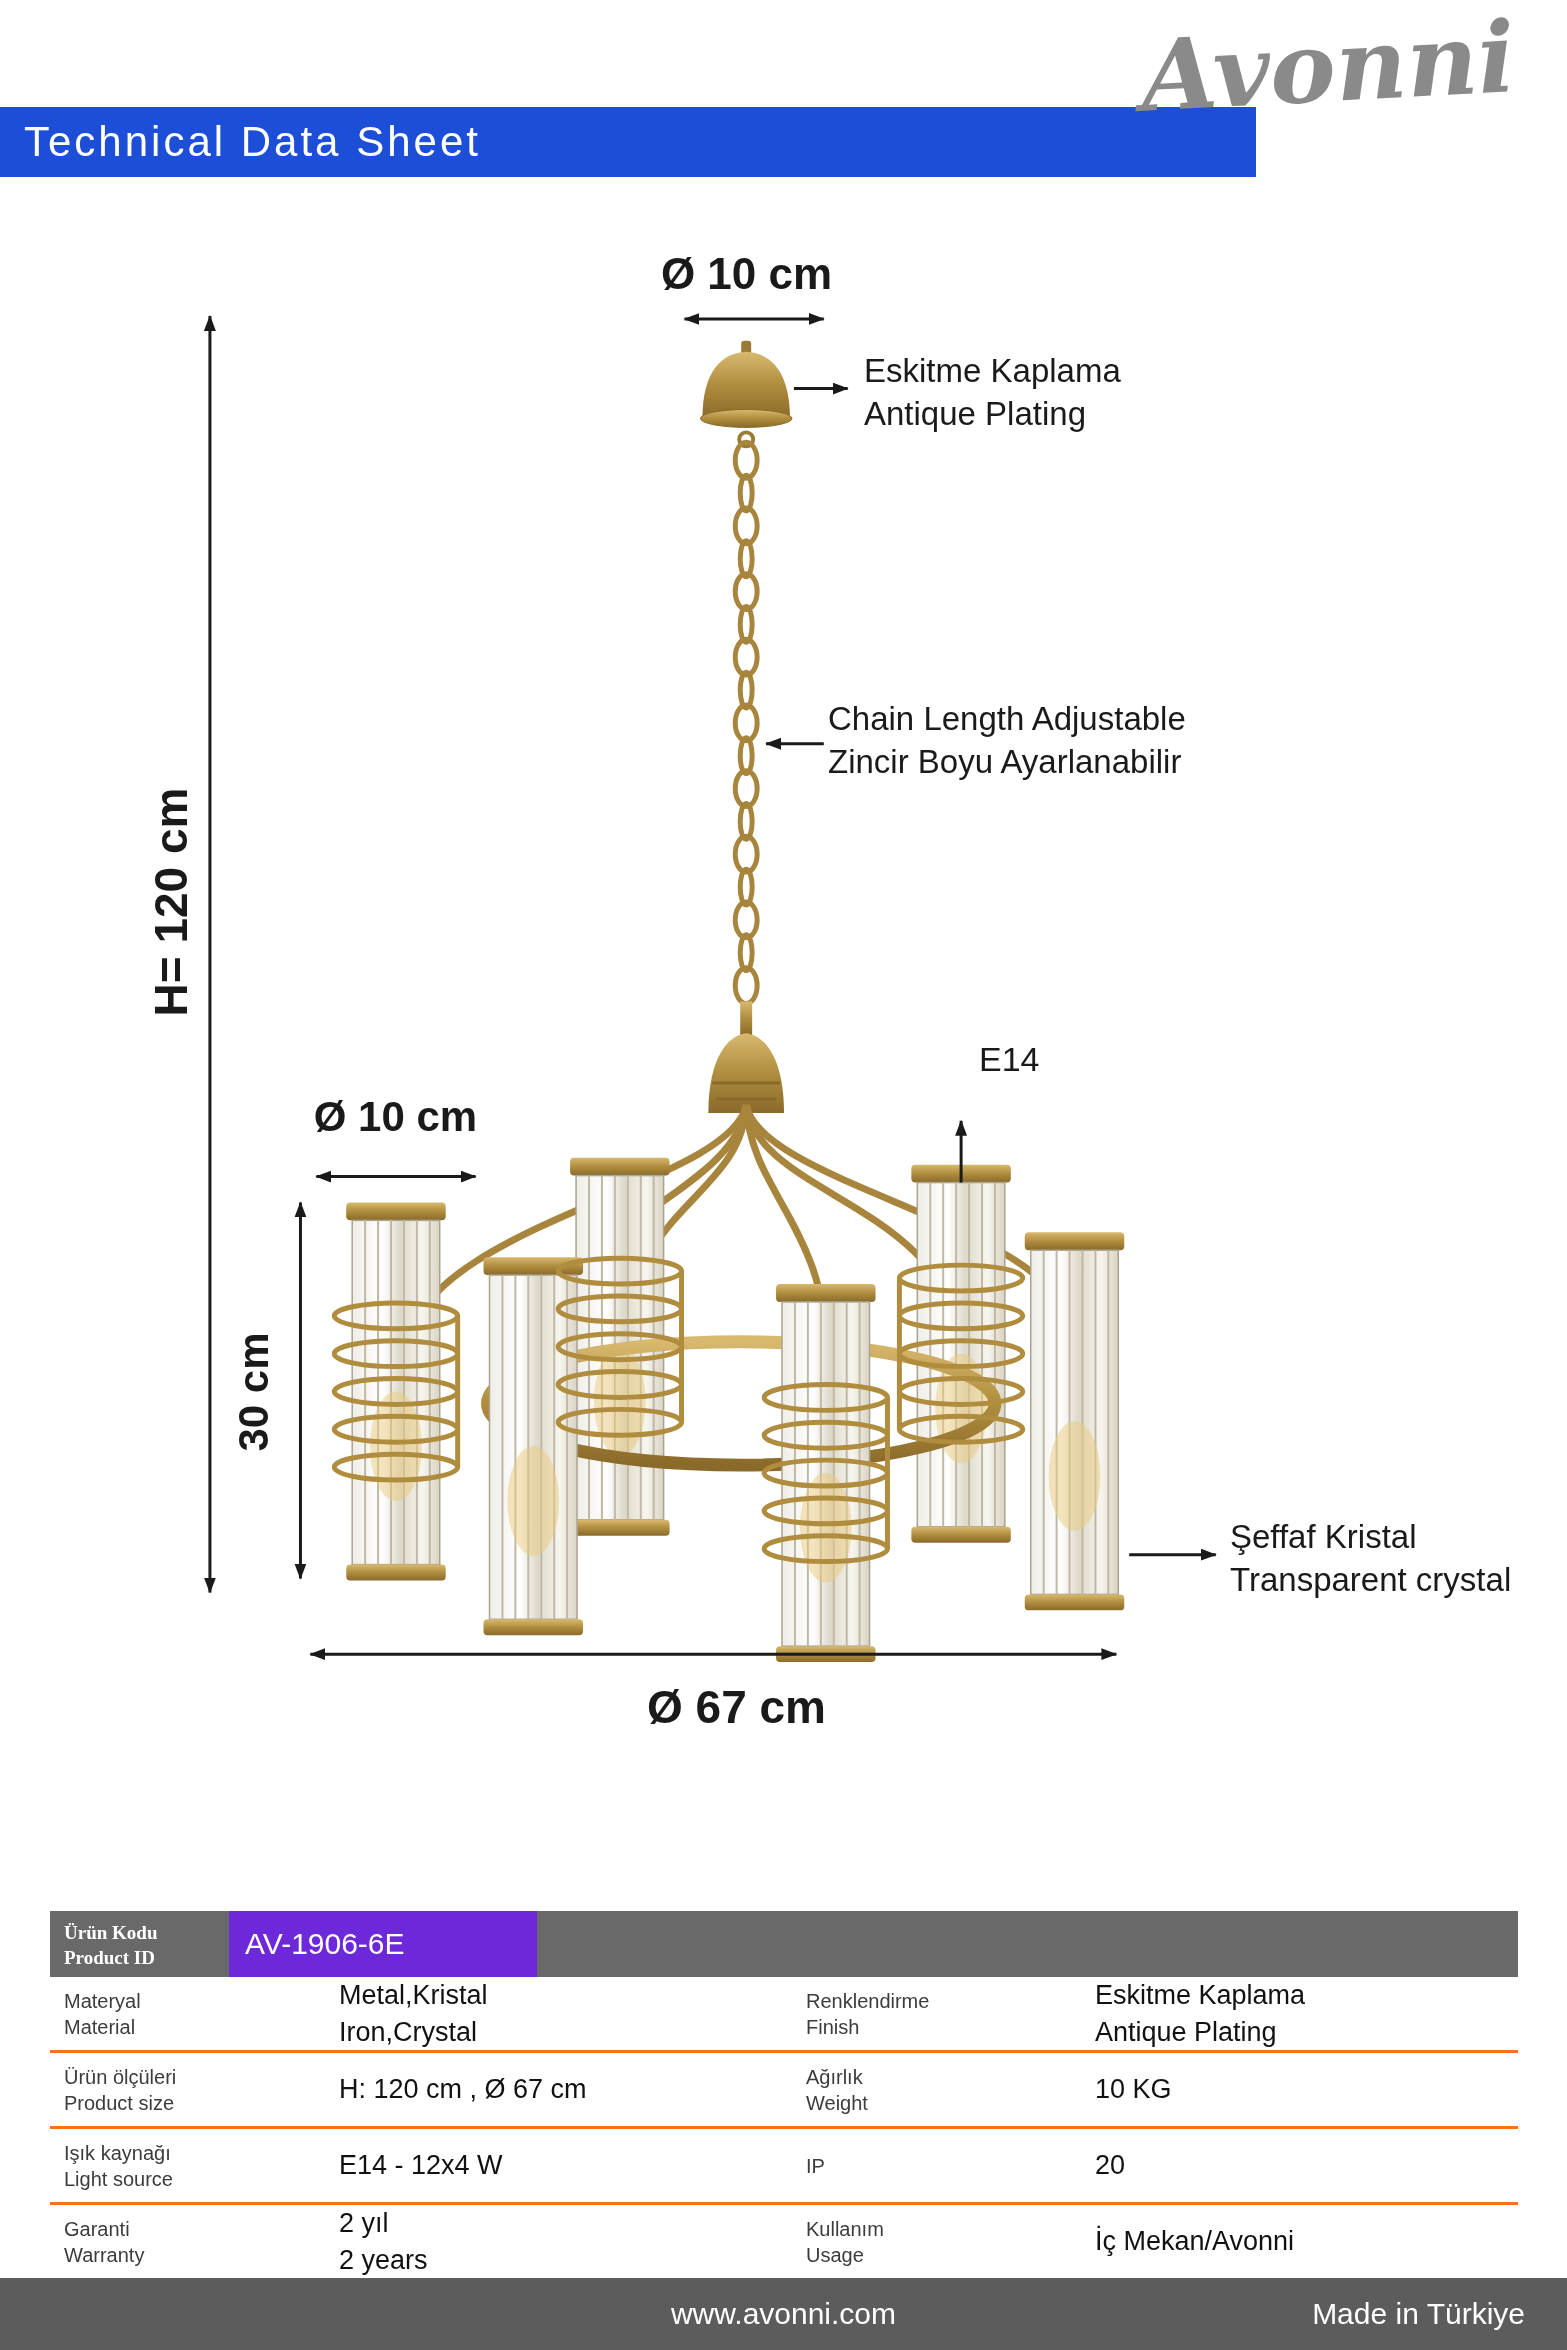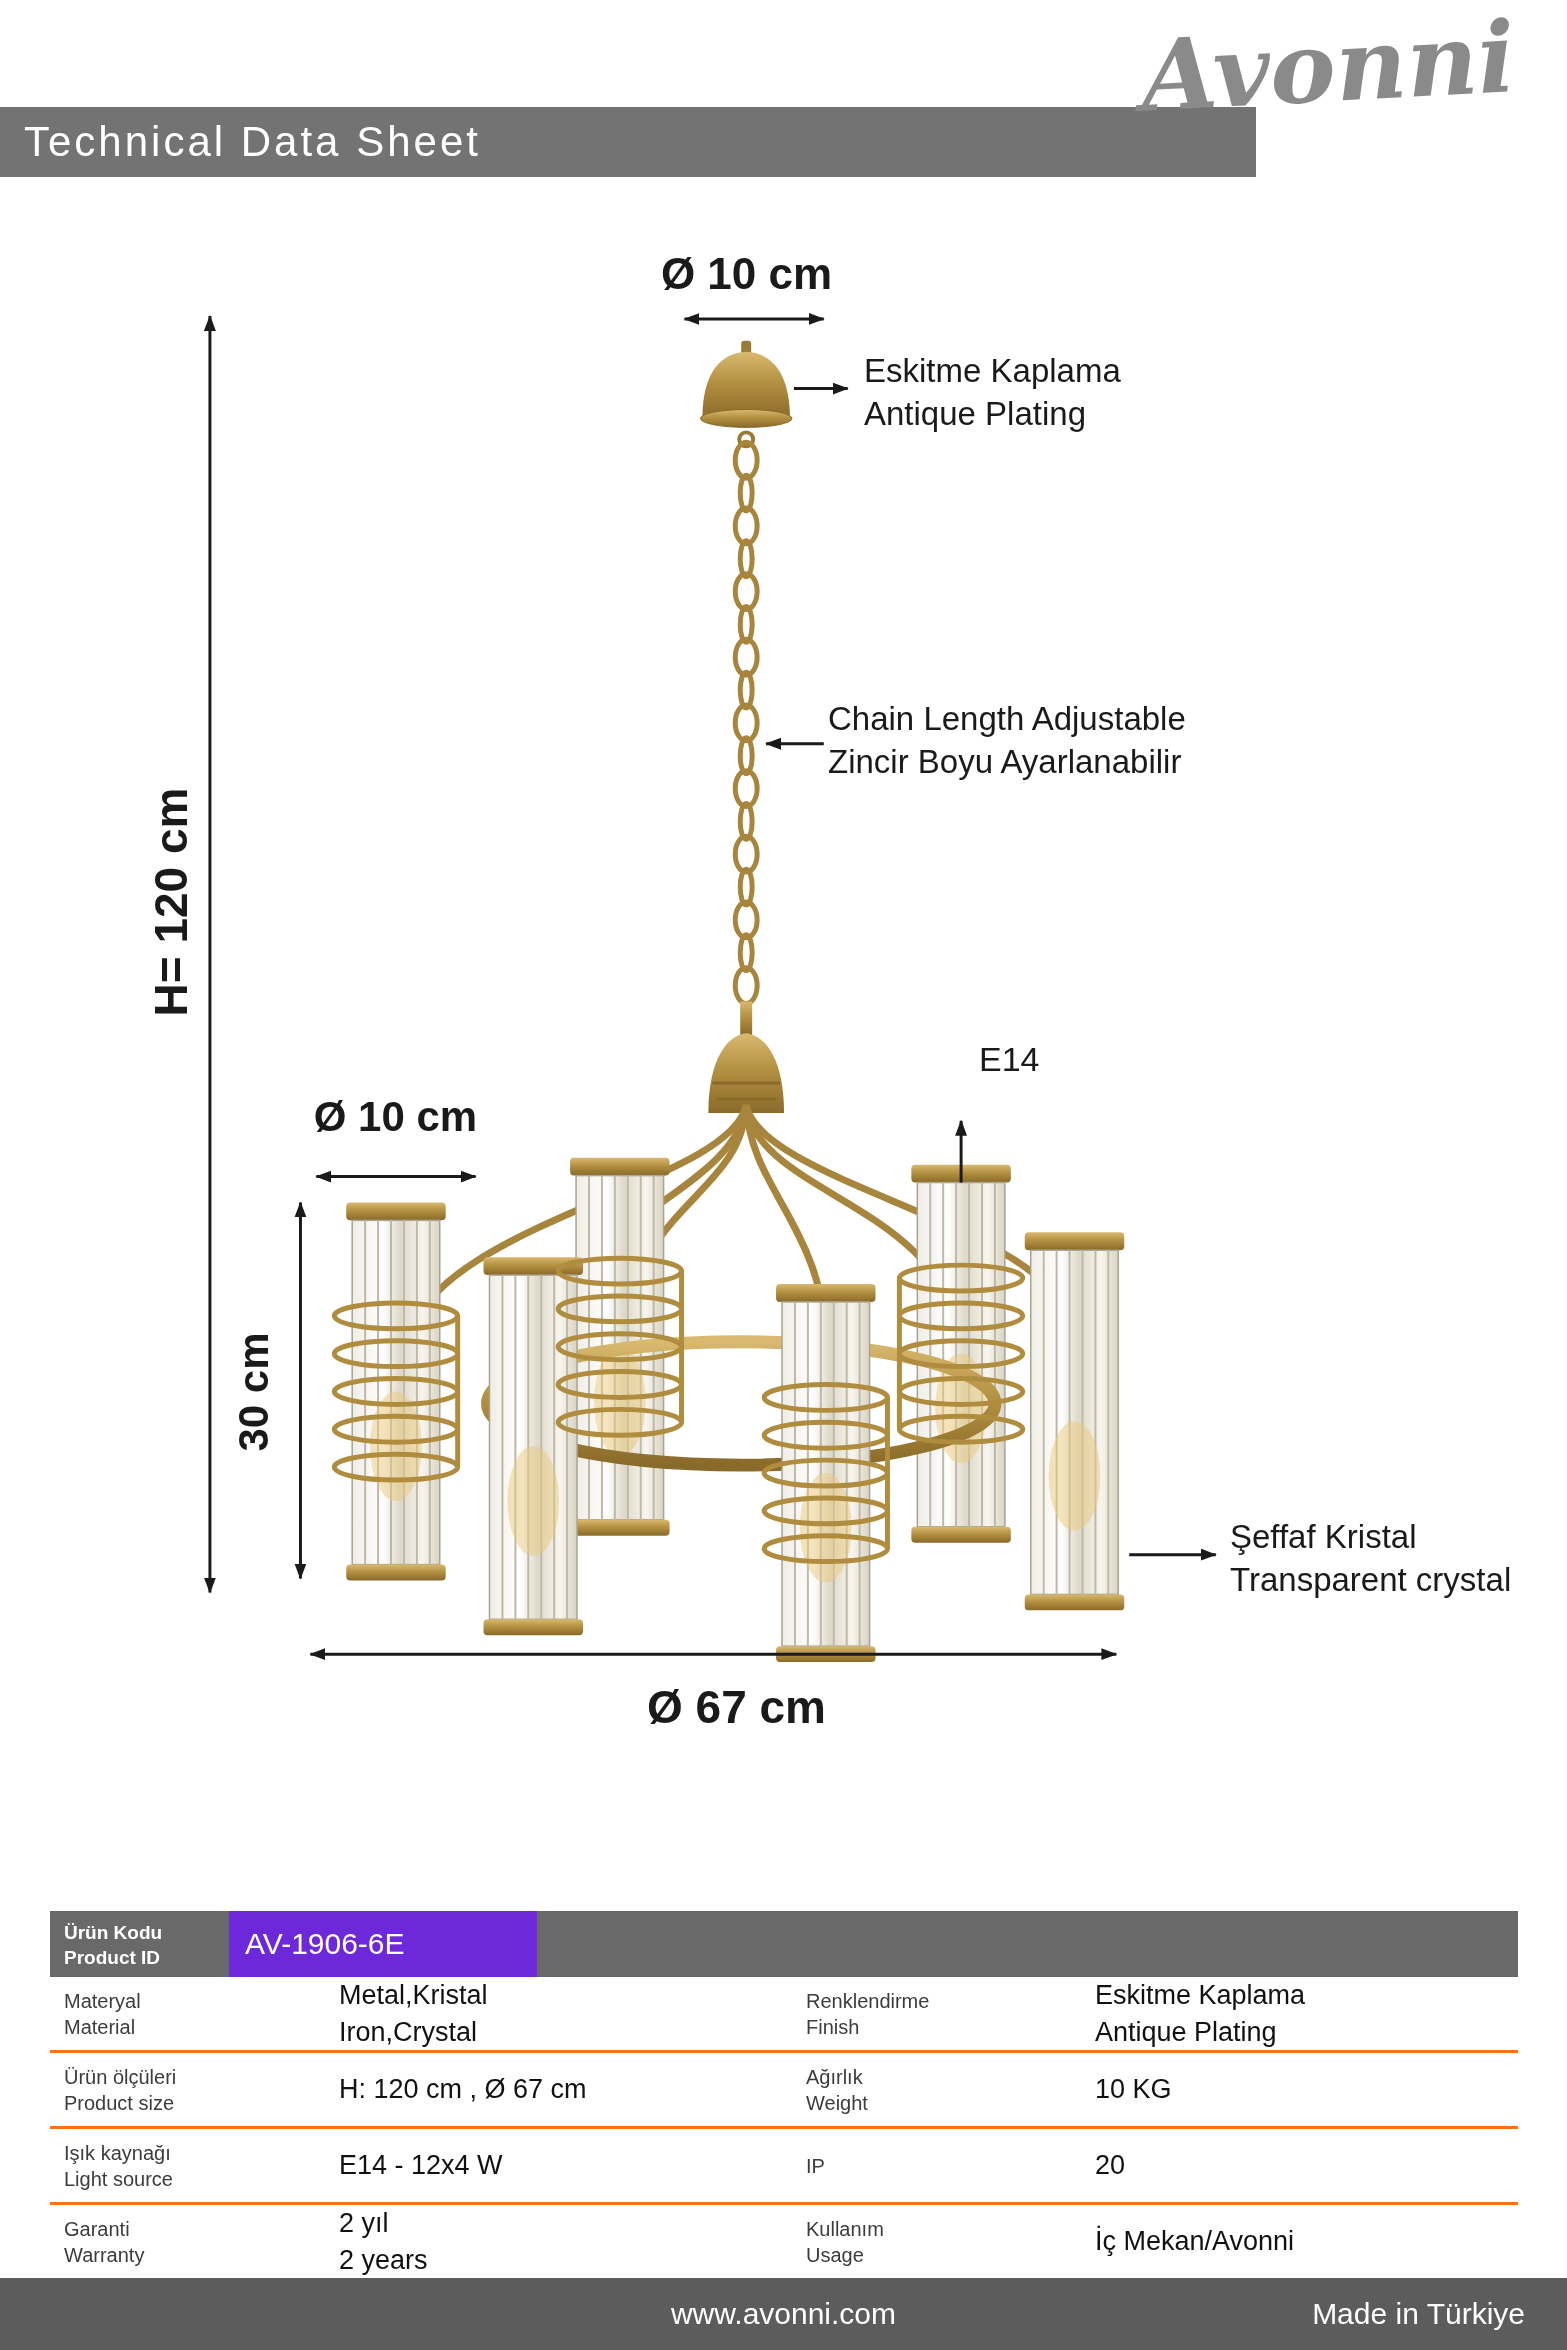--- a/index.html
+++ b/index.html
@@ -1,21 +1,21 @@
 <!DOCTYPE html>
 <html><head>
 <meta charset="utf-8">
 <style>
   html,body { margin:0; padding:0; background:#ffffff; }
   body { width:1567px; height:2350px; font-family:"Liberation Sans", sans-serif; }
   .page { position:relative; width:1567px; height:2350px; overflow:hidden; background:#fff; }
 
   
   .header-bar { position:absolute; left:0; top:107px; width:1256px; height:70px;
-    background:#737373; display:flex; align-items:center; box-sizing:border-box; padding-left:24px; }
+    background:#1d4ed8; display:flex; align-items:center; box-sizing:border-box; padding-left:24px; }
   .header-title { color:#ffffff; font-size:42px; letter-spacing:3px; font-weight:400; }
   .brand { position:absolute; right:52px; top:18px; font-family:"DejaVu Serif", serif;
     font-style:italic; font-weight:bold; font-size:98px; color:#8a8a8a; transform:rotate(-3deg); line-height:1; }
 
   
   .diagram { position:absolute; left:0; top:249px; width:1567px; height:1493px; }
   .lbl { position:absolute; color:#1a1a1a; }
   .dim { font-weight:600; text-align:center; }
   .callout { font-size:33px; line-height:1.3; font-weight:400; }
   .rot { transform:rotate(-90deg); transform-origin:center center; text-align:center; }
@@ -26,21 +26,21 @@
   .hdim       { left:40px;  top:876px; width:259px; height:52px; font-size:46px; }
   .shadedia   { left:306px; top:1093px; width:179px; font-size:42px; }
   .e14        { left:979px; top:1040px; font-size:34px; font-weight:400; }
   .h30        { left:154px; top:1368px; width:199px; height:48px; font-size:42px; }
   .crystal    { left:1230px; top:1516px; }
   .totaldia   { left:587px; top:1680px; width:299px; font-size:46px; }
 
   
   .spec-table { position:absolute; left:50px; top:1911px; width:1468px; }
   .t-head { display:flex; height:66px; background:#696969; color:#fff; align-items:stretch; }
-  .th-label { width:179px; box-sizing:border-box; padding:10px 4px 0 14px; font-size:19px; font-weight:bold; line-height:1.3; }
+  .th-label { width:179px; box-sizing:border-box; padding:10px 4px 0 14px; font-size:19px; font-weight:bold; line-height:1.3;font-family:Liberation Serif, serif; }
   .th-value { width:308px; background:#6d28d9; display:flex; align-items:center; box-sizing:border-box; padding-left:16px; font-size:30px; }
   .th-fill { flex:1; }
   .t-row { display:flex; border-bottom:3px solid #f97316; min-height:73px; align-items:center; }
   .c { box-sizing:border-box; }
   .c-label1 { width:239px; padding-left:14px; font-size:20px; color:#3c3c3c; line-height:1.3; }
   .c-value1 { width:517px; padding-left:50px; font-size:27px; color:#111; line-height:1.35; }
   .c-label2 { width:289px; font-size:20px; color:#3c3c3c; line-height:1.3; }
   .c-value2 { flex:1; font-size:27px; color:#111; line-height:1.35; }
 
   

